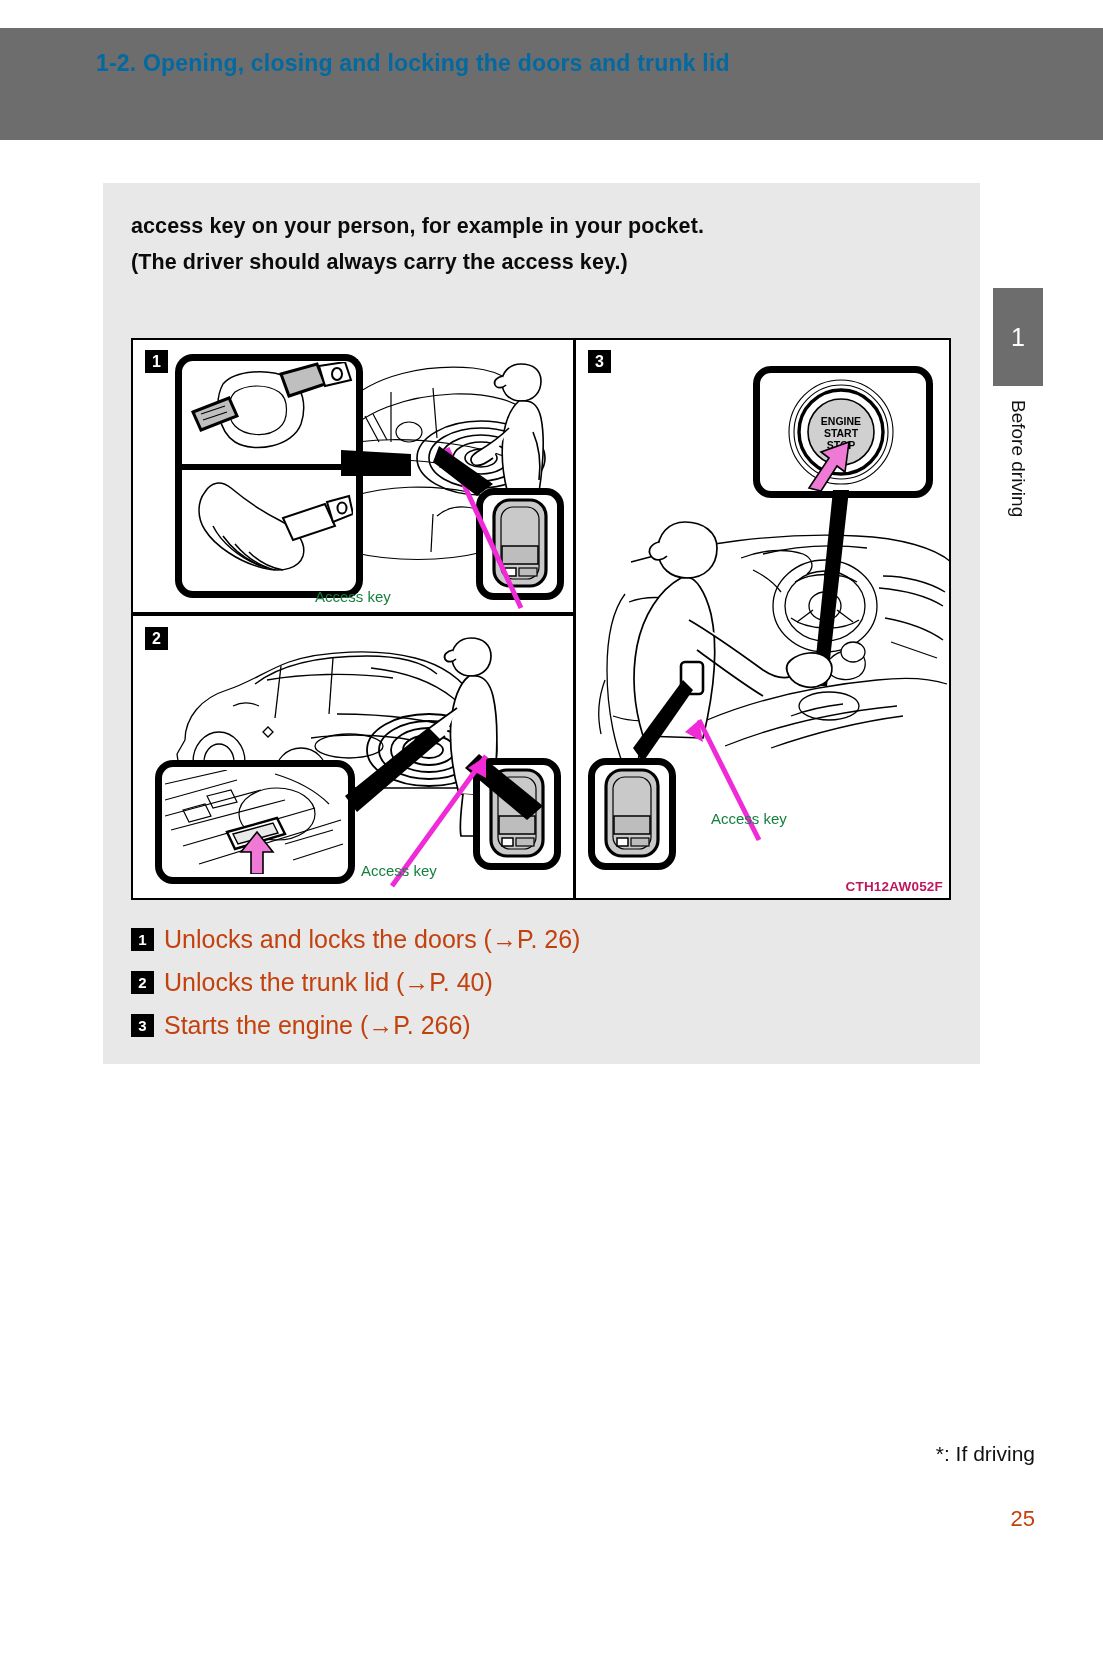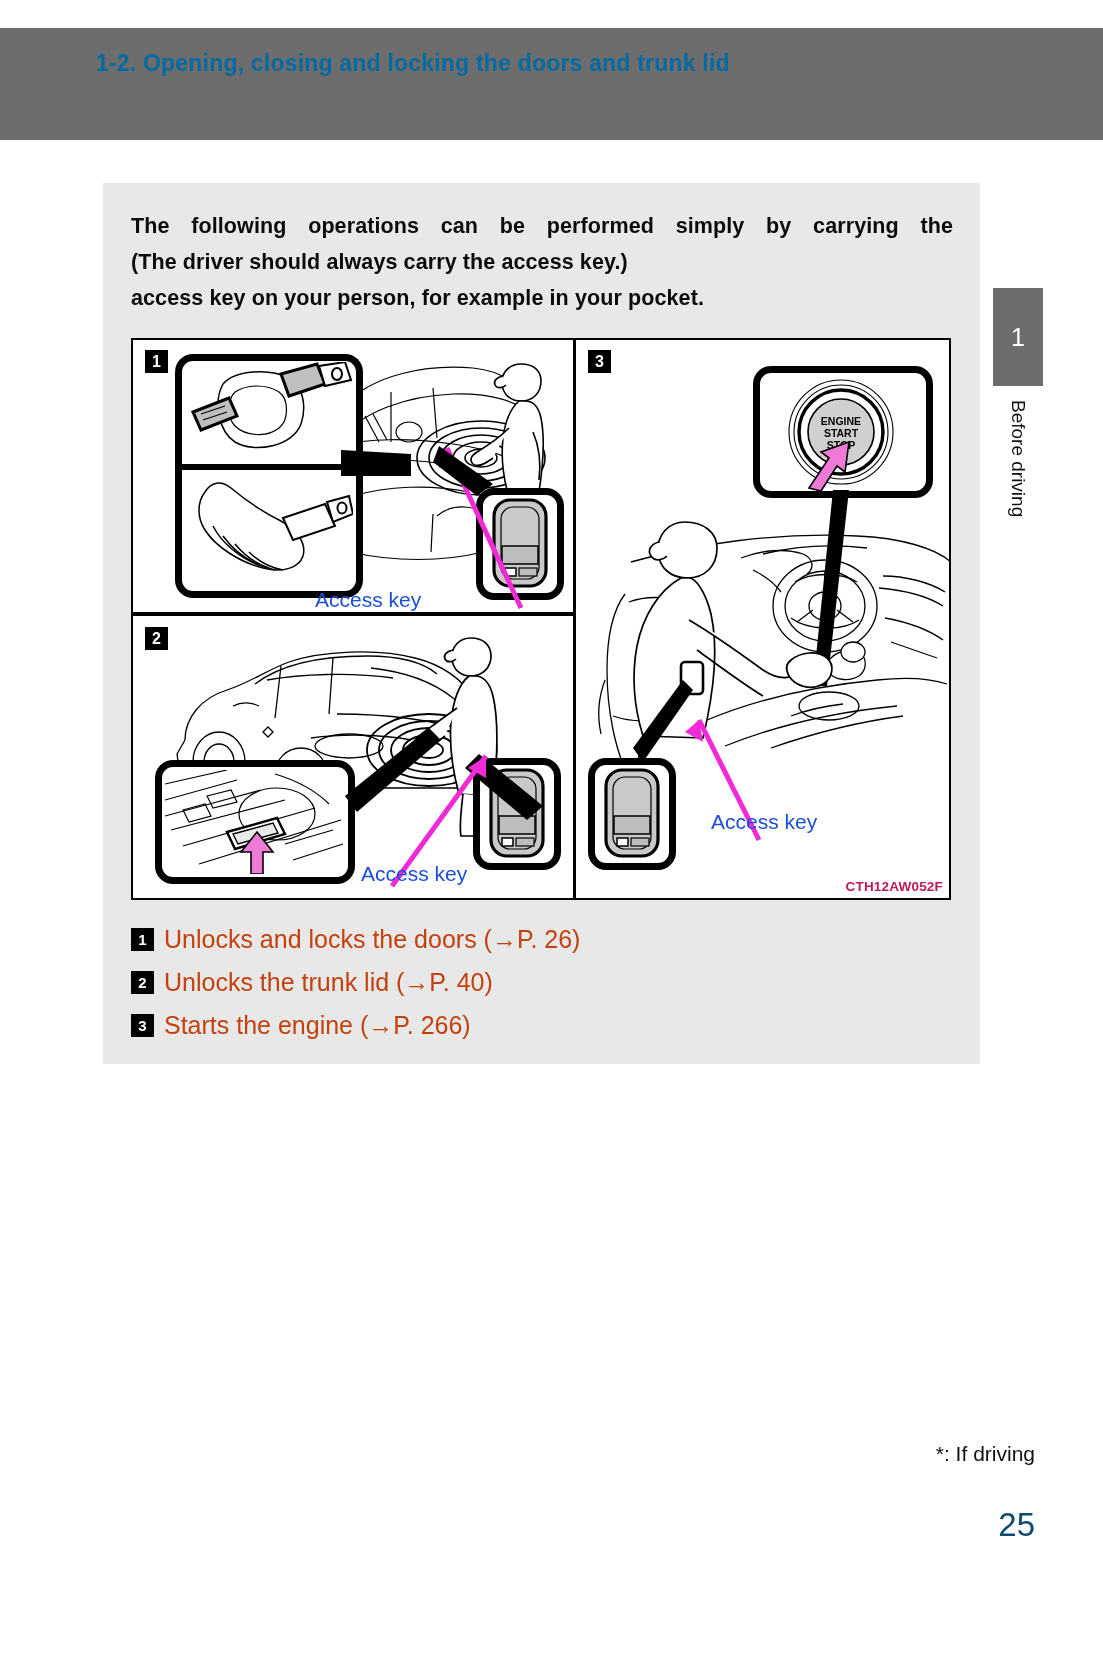--- a/index.html
+++ b/index.html
@@ -79,42 +79,42 @@
   
   .chip {
     position: absolute; width: 23px; height: 23px; background: #000; color: #fff;
     font-size: 16px; font-weight: bold;
     display: flex; align-items: center; justify-content: center;
     font-family: "Liberation Sans", sans-serif;
   }
 
   
   .fig-label {
-    position: absolute; font-size: 21px; color: #1d4ed8; white-space: nowrap;
+    position: absolute; font-size: 15px; color: #15803d; white-space: nowrap;
   }
 
   
   .list { position: absolute; left: 28px; top: 735px; width: 800px; }
   .list-row { display: flex; align-items: center; height: 43px; }
   .list-chip {
     width: 23px; height: 23px; background:#000; color:#fff; flex: 0 0 auto;
     font-size: 15px; font-weight: bold;
     display: flex; align-items: center; justify-content: center;
     margin-right: 10px;
   }
   .list-text { font-size: 25px; color: #c2410c; white-space: nowrap; }
 
   
   .footnote {
     position: absolute; right: 68px; top: 1442px;
     font-size: 21px; color: #111;
   }
   .pagenum {
     position: absolute; right: 68px; top: 1506px;
-    font-size: 33px; color: #0c4a6e;
+    font-size: 22px; color: #c2410c;
   }
 
   
   .callout {
     position: absolute; border: 7px solid #000; border-radius: 18px; background: #fff;
   }
   svg { display: block; }
 </style>
 </head>
 <body>
@@ -125,23 +125,22 @@
   <div class="header-section">1-2. Opening, closing and locking the doors and trunk lid</div>
 
   <div class="side-tab-box">1</div>
   <div class="side-tab-label">
     <span>Before driving</span>
   </div>
 
   <div class="content-panel">
 
     <div class="intro">
-      <p class="just">The following operations can be performed simply by carrying the</p>
+      <p>access key on your person, for example in your pocket.</p>
       <p>(The driver should always carry the access key.)</p>
-      <p>access key on your person, for example in your pocket.</p>
     </div>
 
     <div class="figure">
 
       <div class="fig-vline"></div>
       <div class="fig-hline"></div>
 
       <div class="chip" style="left:12px; top:10px;">1</div>
 
       <svg style="position:absolute; left:200px; top:6px;" width="240" height="260" viewBox="0 0 240 260">

